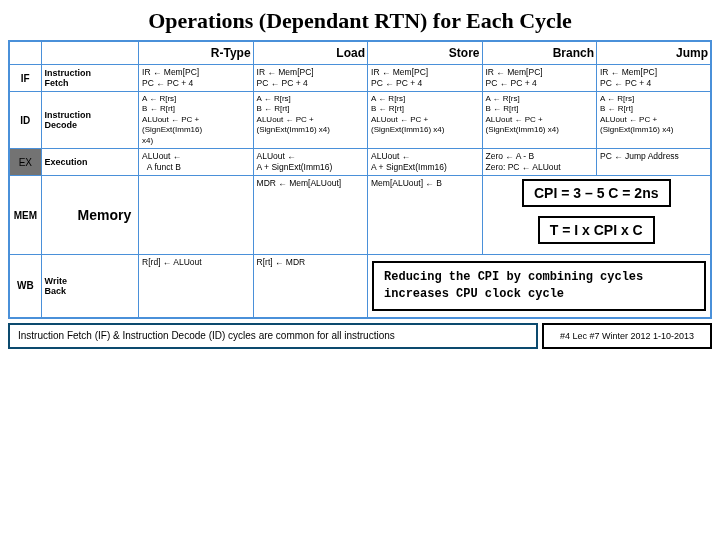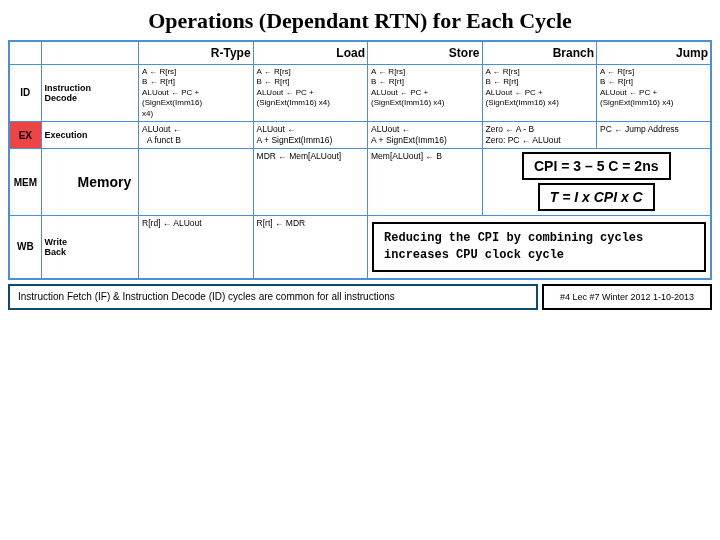--- a/index.html
+++ b/index.html
@@ -56,22 +56,21 @@
       display: inline-block;
       margin: 1px 0;
     }
     .t-box {
       background: #fff;
       border: 2px solid #000;
       font-size: 14px;
       font-weight: bold;
       padding: 4px 10px;
       display: inline-block;
-      margin: 2px 0;
-      font-style: italic;
+      margin: 8px 0;
     }
     .reducing-box {
       background: #fff;
       border: 2px solid #000;
       font-size: 12px;
       font-weight: bold;
       padding: 6px 10px;
       display: inline-block;
       margin: 2px 0;
       line-height: 1.4;
@@ -122,33 +121,42 @@
         <th style="width:70px;"></th>
         <th style="width:110px;">R-Type</th>
         <th style="width:110px;">Load</th>
         <th style="width:110px;padding-left:8px;">Store</th>
         <th style="width:110px;">Branch</th>
         <th style="width:110px;">Jump</th>
       </tr>
     </thead>
     <tbody>
 
+      <tr>
+        <td style="text-align:center; font-weight:bold; font-size:10px; vertical-align:middle; background:#fff;">IF</td>
+        <td style="font-size:9px; font-weight:bold; vertical-align:middle;">Instruction<br>Fetch</td>
+        <td class="cell-content" style="font-size:8.5px;">IR ← Mem[PC]<br>PC ← PC + 4</td>
+        <td class="cell-content" style="font-size:8.5px;">IR ← Mem[PC]<br>PC ← PC + 4</td>
+        <td class="cell-content" style="font-size:8.5px;">IR ← Mem[PC]<br>PC ← PC + 4</td>
+        <td class="cell-content" style="font-size:8.5px;">IR ← Mem[PC]<br>PC ← PC + 4</td>
+        <td class="cell-content" style="font-size:8.5px;">IR ← Mem[PC]<br>PC ← PC + 4</td>
+      </tr>
 
       <tr>
         <td style="text-align:center; font-weight:bold; font-size:10px; vertical-align:middle; background:#fff;">ID</td>
         <td style="font-size:9px; font-weight:bold; vertical-align:middle;">Instruction<br>Decode</td>
         <td class="cell-content" style="font-size:8px;">A ← R[rs]<br>B ← R[rt]<br>ALUout ← PC +<br>(SignExt(Imm16)<br>x4)</td>
         <td class="cell-content" style="font-size:8px;">A ← R[rs]<br>B ← R[rt]<br>ALUout ← PC +<br>(SignExt(Imm16) x4)</td>
         <td class="cell-content" style="font-size:8px;">A ← R[rs]<br>B ← R[rt]<br>ALUout ← PC +<br>(SignExt(Imm16) x4)</td>
         <td class="cell-content" style="font-size:8px;">A ← R[rs]<br>B ← R[rt]<br>ALUout ← PC +<br>(SignExt(Imm16) x4)</td>
         <td class="cell-content" style="font-size:8px;">A ← R[rs]<br>B ← R[rt]<br>ALUout ← PC +<br>(SignExt(Imm16) x4)</td>
       </tr>
 
       <tr>
-        <td style="text-align:center; font-weight:bold; font-size:10px; vertical-align:middle; background:#ef4444;">EX</td>
+        <td style="text-align:center; font-weight:normal; font-size:10px; vertical-align:middle; background:#737373;">EX</td>
         <td style="font-size:9px; font-weight:bold; vertical-align:middle;">Execution</td>
         <td class="cell-content" style="font-size:8.5px;">ALUout ←<br>&nbsp;&nbsp;A funct B</td>
         <td class="cell-content" style="font-size:8.5px;">ALUout ←<br>A + SignExt(Imm16)</td>
         <td class="cell-content" style="font-size:8.5px;">ALUout ←<br>A + SignExt(Imm16)</td>
         <td class="cell-content" style="font-size:8.5px;">Zero ← A - B<br>Zero: PC ← ALUout</td>
         <td class="cell-content" style="font-size:8.5px;">PC ← Jump Address</td>
       </tr>
 
       <tr>
         <td style="text-align:center; font-weight:bold; font-size:10px; vertical-align:middle; background:#fff;">MEM</td>

